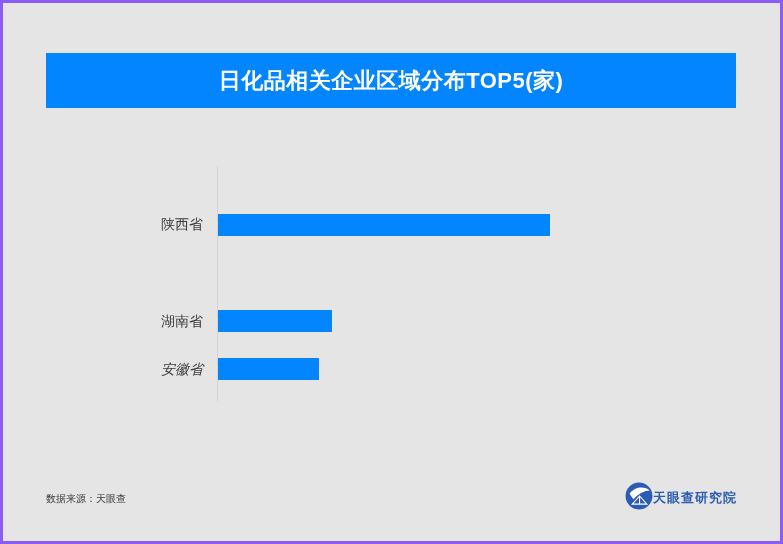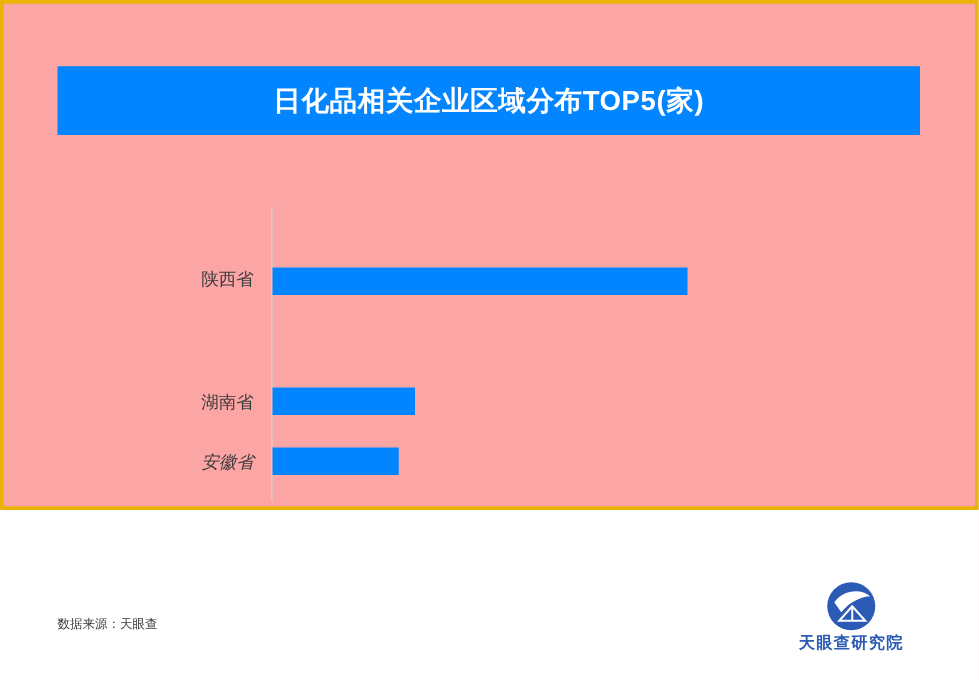--- a/index.html
+++ b/index.html
@@ -9,24 +9,24 @@
   }
   body {
     width: 783px;
     height: 544px;
     font-family: "Liberation Sans", "DejaVu Sans", sans-serif;
     overflow: hidden;
   }
   #infographic {
     position: relative;
     width: 783px;
-    height: 408px;
+    height: 544px;
     box-sizing: border-box;
-    background: #fca5a5;
-    border: 3px solid #eab308;
+    background: #e5e5e5;
+    border: 3px solid #8b5cf6;
   }
 
   
   #title-banner {
     position: absolute;
     left: 43px;
     top: 50px;
     width: 690px;
     height: 55px;
     background: #0385ff;
@@ -104,21 +104,20 @@
     color: #3b3b3b;
     white-space: nowrap;
   }
   #logo-block {
     position: absolute;
     right: 43px;
     top: 462px;
     width: 112px;
     height: 62px;
     display: flex;
-    flex-direction: column;
     align-items: center;
     justify-content: flex-start;
   }
   #logo-mark {
     width: 40px;
     height: 40px;
     display: block;
   }
   #logo-wordmark {
     margin-top: 2px;

